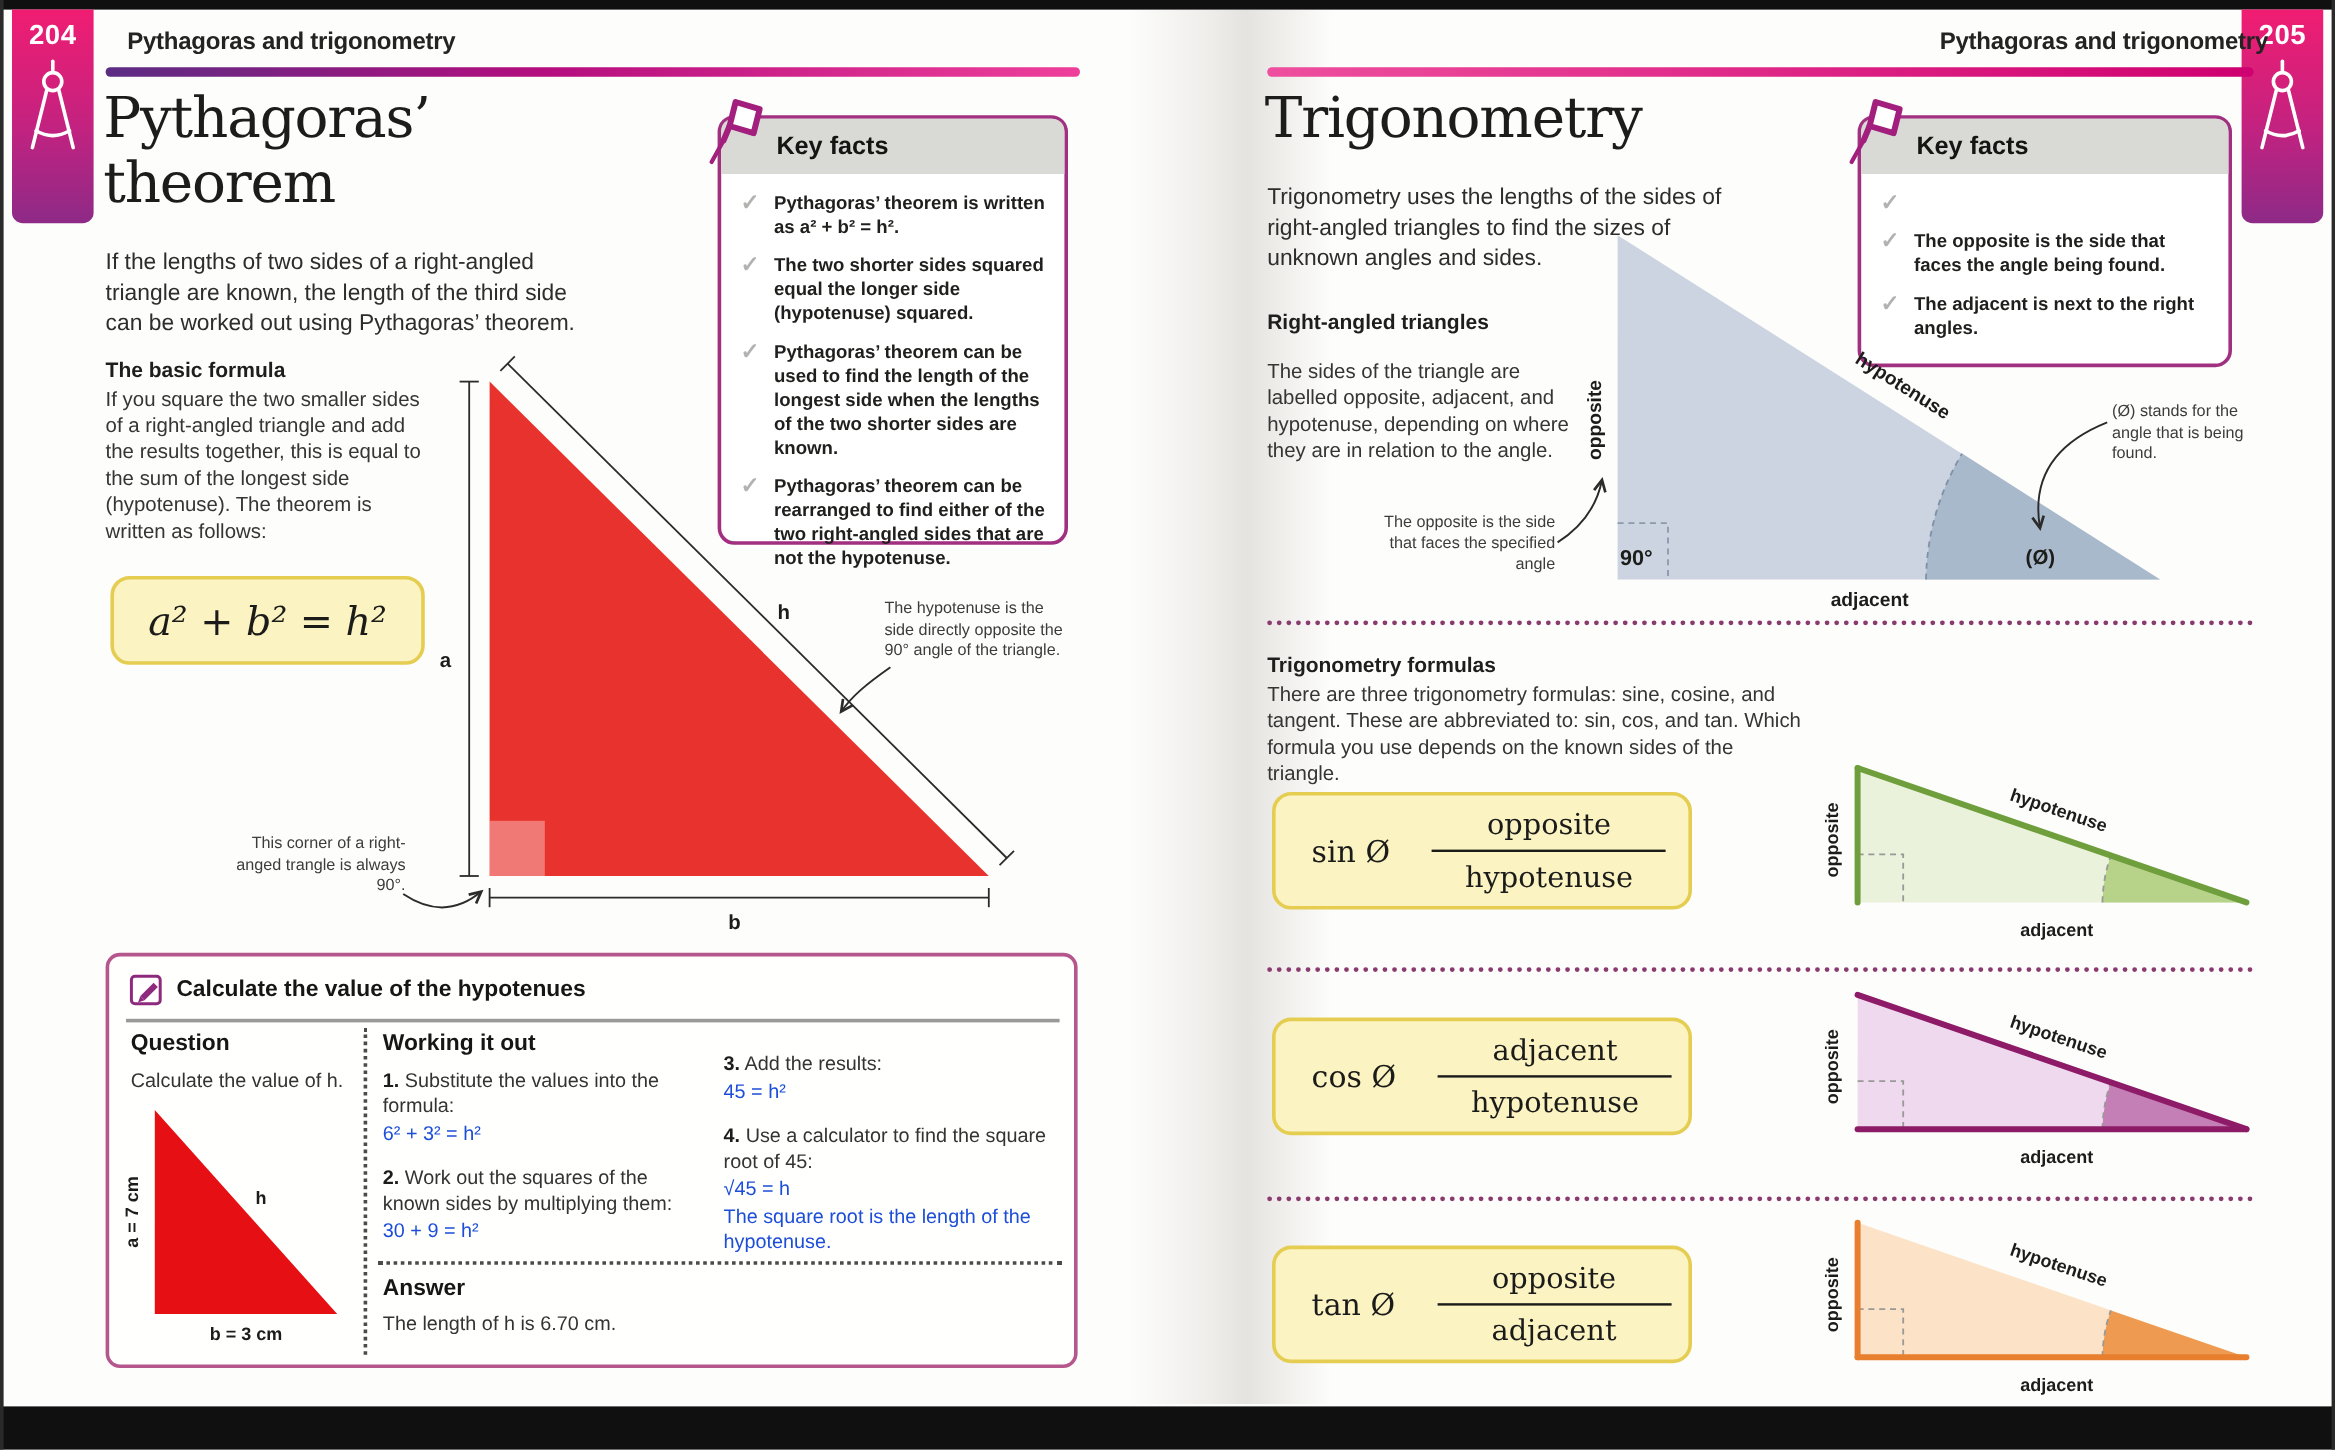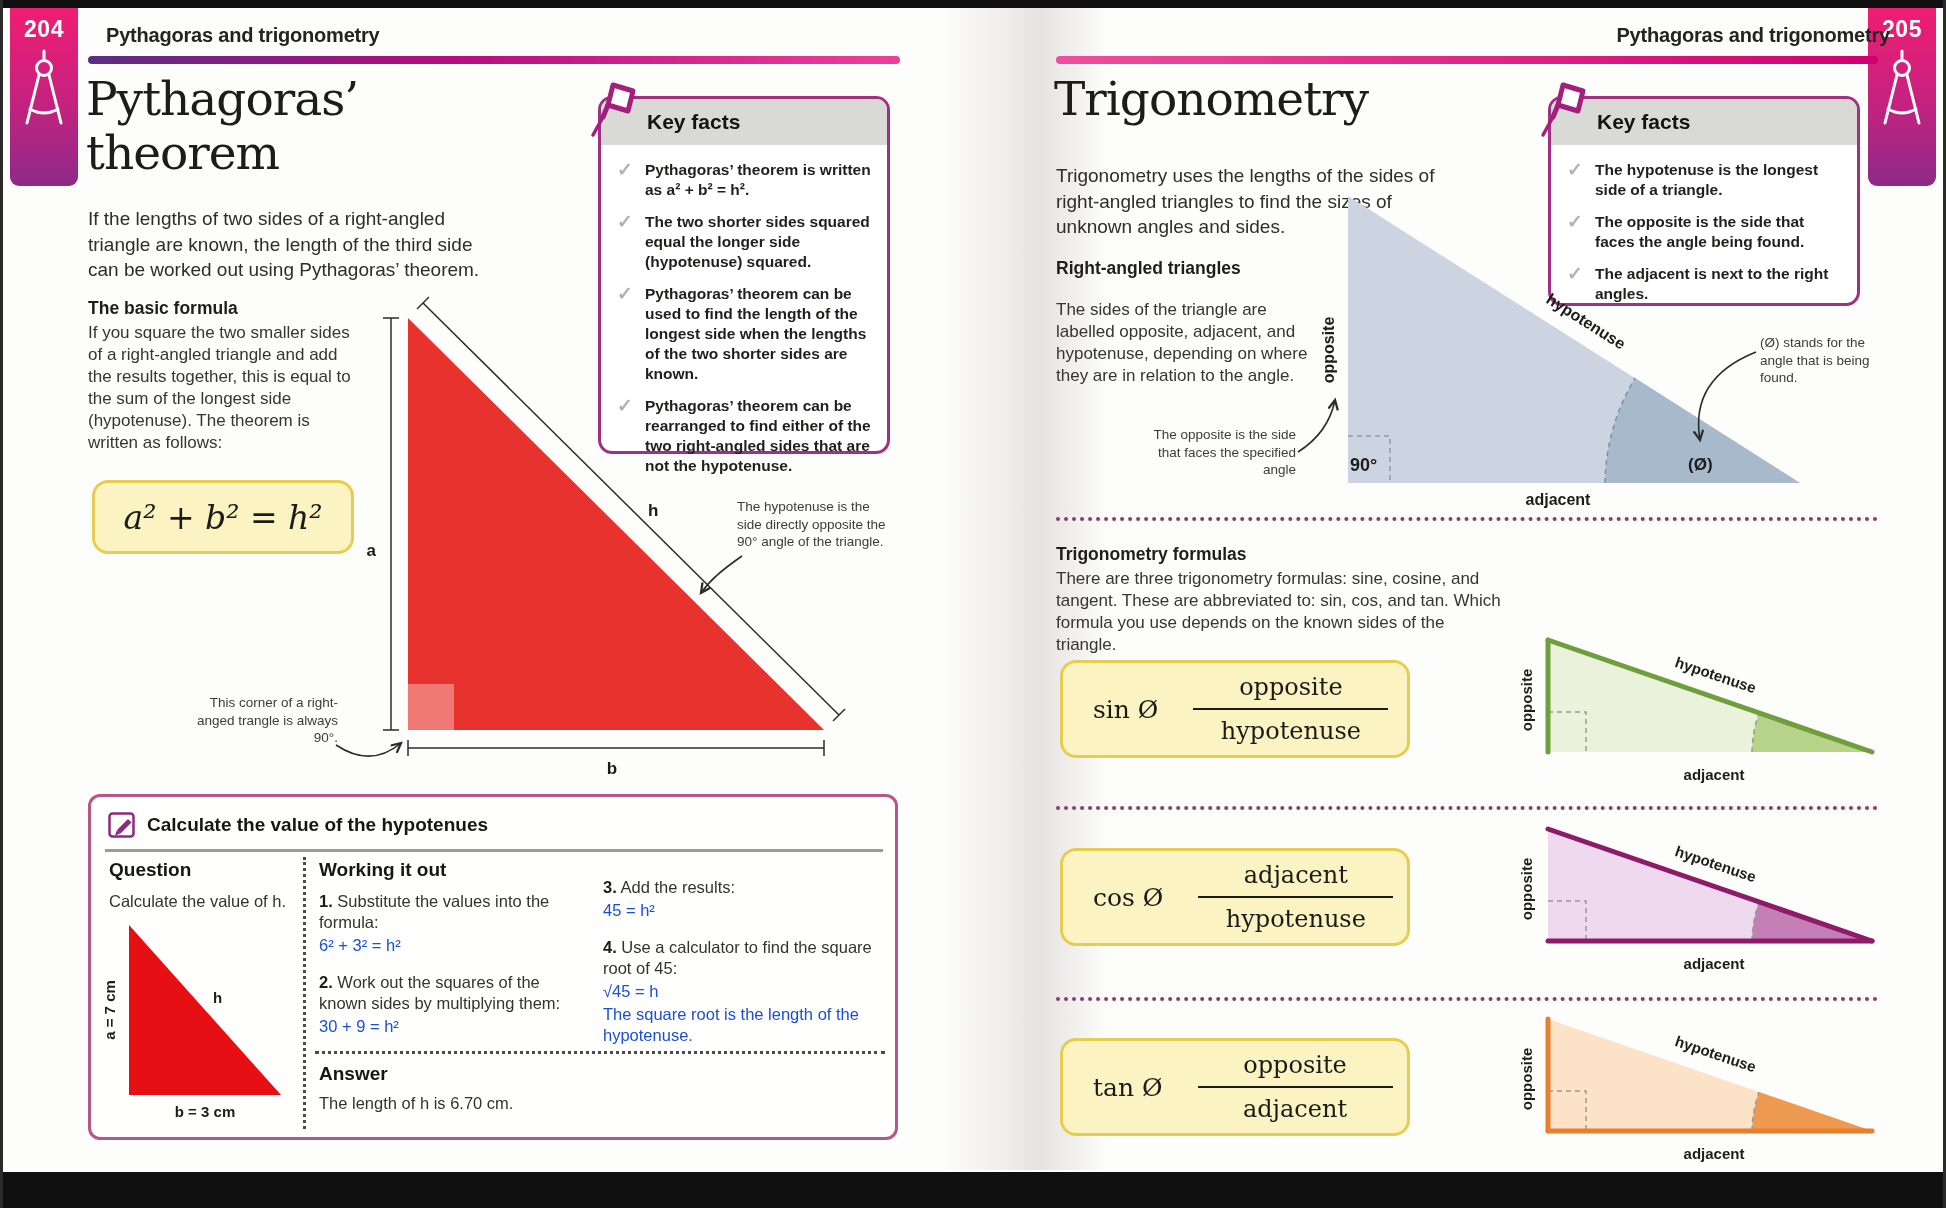--- a/index.html
+++ b/index.html
@@ -225,35 +225,34 @@
 
   <div class="abs hdot" style="left:224px; top:254px; width:570px;"></div>
   <div class="abs ex-h" style="left:228px; top:266px;">Answer</div>
   <div class="abs ex-p" style="left:228px; top:296px; margin-top:0;">The length of h is 6.70 cm.</div>
 </div>
 
 <div class="abs pghead" style="left:1056px; top:24px; width:816px; text-align:right;">Pythagoras and trigonometry</div>
 <div class="abs rule rule-r" style="left:1056px; top:56px; width:822px; background:linear-gradient(90deg,#ee4f9e 0%,#cf0070 100%);"></div>
 
 <div class="abs bigtitle" style="left:1054px; top:72px;">Trigonometry</div>
-<div class="abs intro" style="left:1056px; top:163px; width:392px;">Trigonometry uses the lengths of the sides of right-angled triangles to find the sizes of unknown angles and sides.</div>
+<div class="abs intro" style="left:1056px; top:152px; width:392px;">Trigonometry uses the lengths of the sides of right-angled triangles to find the sizes of unknown angles and sides.</div>
 
 <div class="abs kf" style="left:1548px; top:96px; width:312px; height:210px;">
   <svg class="pin" width="64" height="72" viewBox="0 0 64 72">
     <g fill="#ffffff" stroke="#a21f7e" stroke-width="5" stroke-linejoin="round" stroke-linecap="round">
       <path d="M30 10 L50 16 L45 36 L25 30 Z"></path>
       <path d="M25 30 L20 42" fill="none"></path>
       <path d="M20 42 L10 60" stroke-width="3.5" fill="none"></path>
     </g>
   </svg>
   <div class="kf-head">Key facts</div>
   <div class="kf-items">
     <div class="kf-item">
       <span class="kf-check">✓</span>
-      <span class="kf-text">The hypotenuse is the longest side of a triangle.</span>
     </div>
     <div class="kf-item">
       <span class="kf-check">✓</span>
       <span class="kf-text">The opposite is the side that faces the angle being found.</span>
     </div>
     <div class="kf-item">
       <span class="kf-check">✓</span>
       <span class="kf-text">The adjacent is next to the right angles.</span>
     </div>
   </div>

